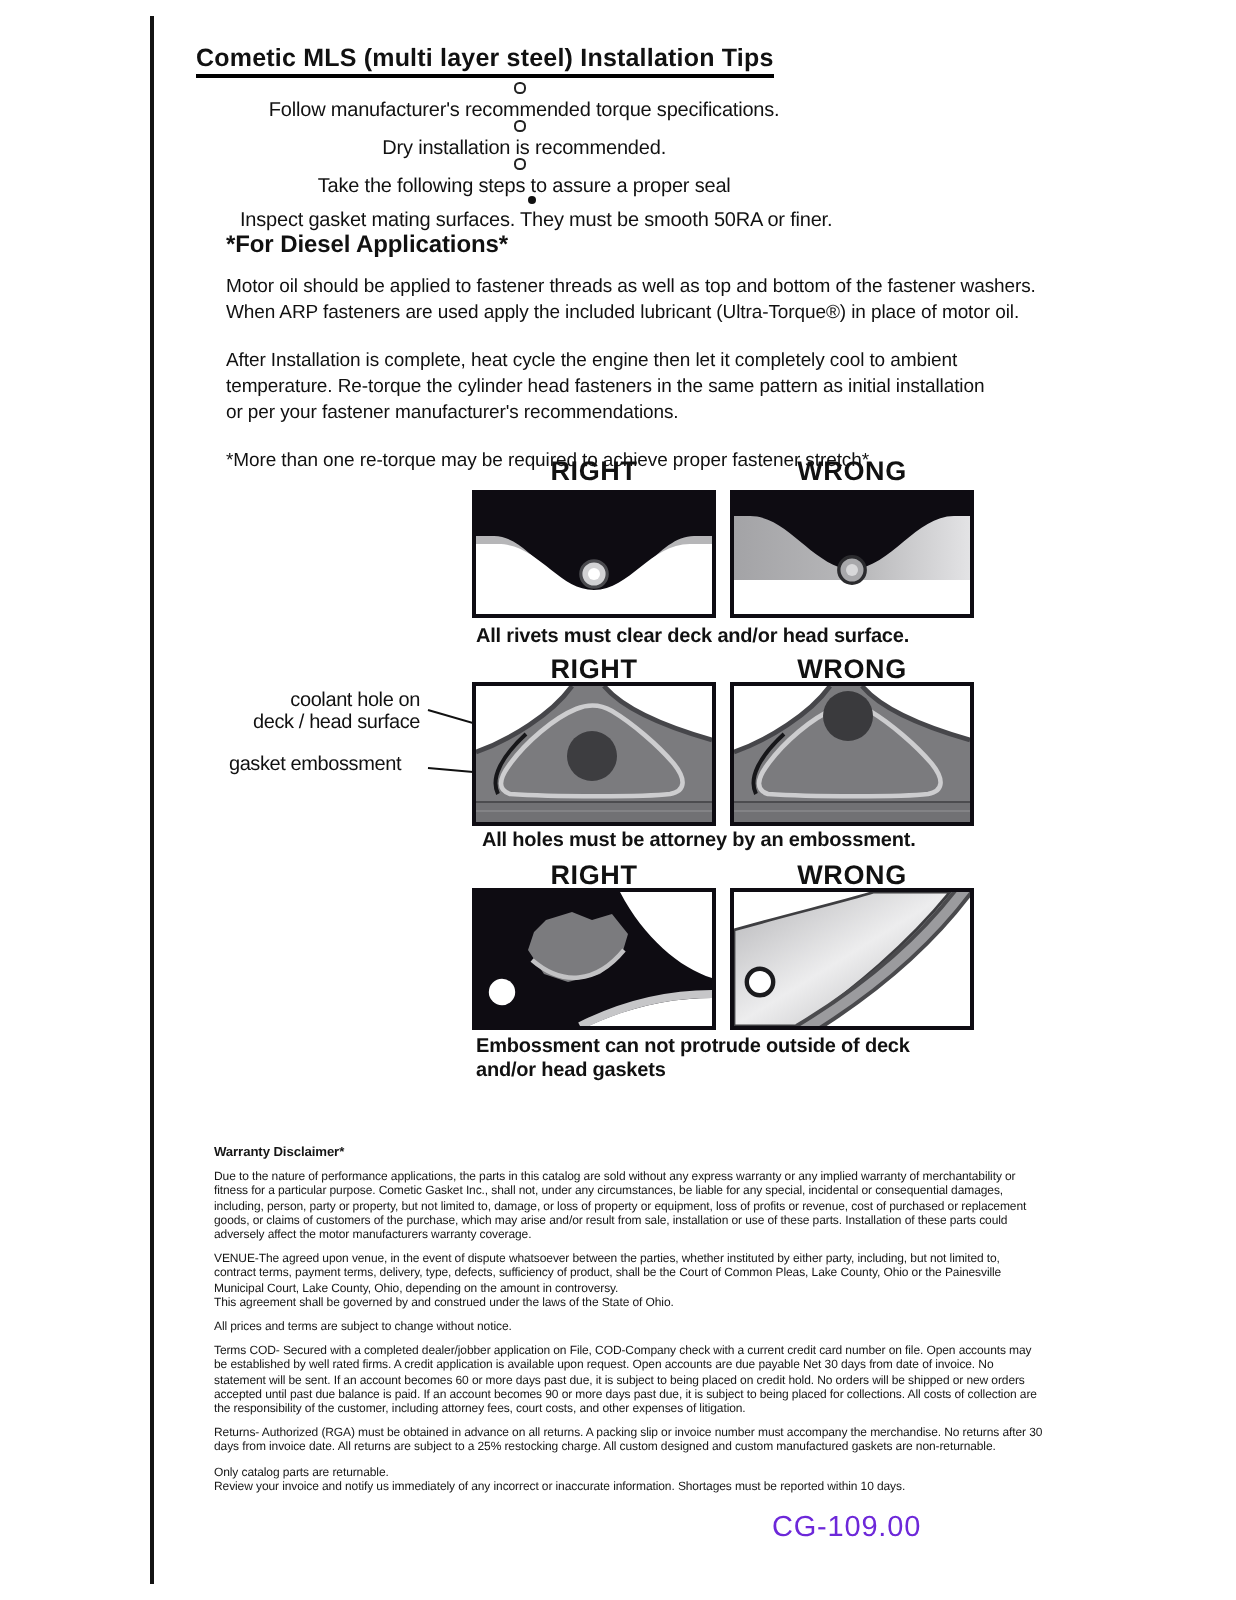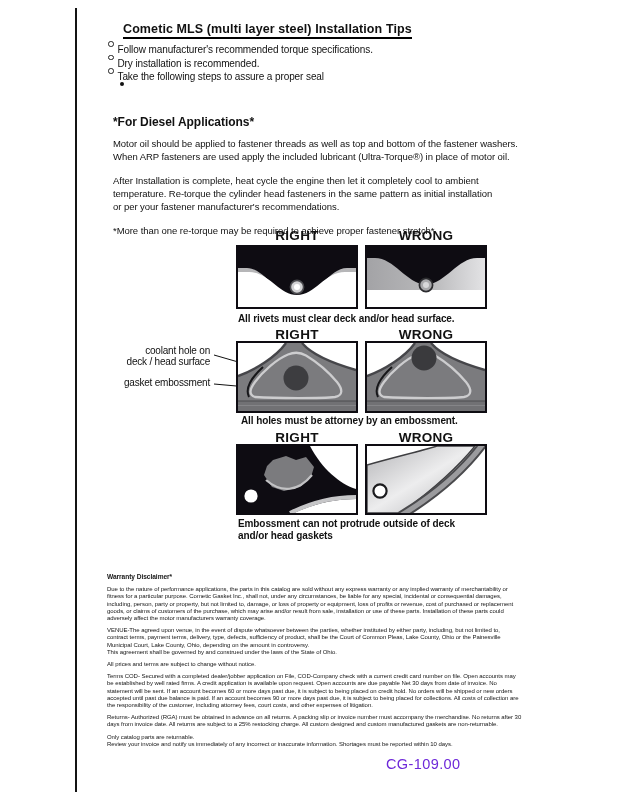--- a/index.html
+++ b/index.html
@@ -2,25 +2,25 @@
 <html><head>
 <meta charset="utf-8">
 <style>
   html,body{margin:0;padding:0;background:#ffffff;}
   #page{position:relative;width:618px;height:800px;background:#ffffff;overflow:hidden;
         font-family:"Liberation Sans",sans-serif;color:#111;}
   .abs{position:absolute;}
   
   #vrule{left:75px;top:8px;width:2px;height:784px;background:#141414;}
   
-  #doc-title{left:123px;top:22px;font-size:12.5px;font-weight:bold;
+  #doc-title{left:98px;top:22px;font-size:12.5px;font-weight:bold;
              border-bottom:2px solid #000;padding-bottom:1px;letter-spacing:.1px;}
   
   .blist{left:108px;top:43px;font-size:10px;line-height:13.5px;letter-spacing:-.1px;}
-  .brow{display:flex;align-items:flex-start;}
+  .brow{display:flex;align-items:center;flex-direction:column;}
   .odot{width:3.5px;height:3.5px;border:1px solid #222;border-radius:50%;
         display:inline-block;margin-right:4px;flex:none;position:relative;top:-2px;}
   .sub{margin-left:12px;}
   .fdot{width:4px;height:4px;background:#111;border-radius:50%;
         display:inline-block;margin-right:4px;flex:none;position:relative;top:-2px;}
   
   #diesel{left:113px;top:116px;width:470px;font-size:9.5px;line-height:13px;letter-spacing:-.05px;}
   #diesel h2{font-size:12px;margin:0 0 8px 0;}
   #diesel p{margin:0 0 11px 0;white-space:pre-line;}
   
@@ -55,20 +55,21 @@
     <div class="brow">
       <span class="odot"></span>
       <span>Dry installation is recommended.</span>
     </div>
     <div class="brow">
       <span class="odot"></span>
       <span>Take the following steps to assure a proper seal</span>
     </div>
     <div class="brow sub">
       <span class="fdot"></span>
+      <span>Inspect gasket mating surfaces.  They must be smooth 50RA or finer.</span>
     </div>
   </div>
 
   <div id="diesel" class="abs">
     <h2>*For Diesel Applications*</h2>
     <p>Motor oil should be applied to fastener threads as well as top and bottom of the fastener washers.
 When ARP fasteners are used apply the included lubricant (Ultra-Torque®) in place of motor oil.</p>
     <p>After Installation is complete, heat cycle the engine then let it completely cool to ambient
 temperature. Re-torque the cylinder head fasteners in the same pattern as initial installation
 or per your fastener manufacturer's recommendations.</p>
@@ -103,21 +104,21 @@
       <circle cx="59" cy="38" r="3" fill="#d8d8da"></circle>
     </svg>
   </div>
   <div class="abs dcaption" style="left:238px;top:313px;">All rivets must clear deck and/or head surface.</div>
 
   <div class="abs dlabel" style="left:236px;top:327px;">RIGHT</div>
   <div class="abs dlabel" style="left:365px;top:327px;">WRONG</div>
 
   <div class="abs annot" style="left:105px;top:345px;">coolant hole on
 deck / head surface</div>
-  <div class="abs annot" style="left:105px;top:377px;">gasket embossment</div>
+  <div class="abs annot" style="left:105px;top:377px;text-align:center;">gasket embossment</div>
 
   <svg class="abs" style="left:100px;top:225px;width:420px;height:320px;pointer-events:none;">
     <line x1="114" y1="130" x2="197" y2="154" stroke="#111" stroke-width="1"></line>
     <line x1="114" y1="159" x2="170" y2="164" stroke="#111" stroke-width="1"></line>
   </svg>
 
   <div class="abs dbox" style="left:236px;top:341px;height:72px;">
     <svg viewBox="0 0 118 68" preserveAspectRatio="none">
       <rect width="118" height="68" fill="#7b7b7e"></rect>
       <path d="M0,0 H48 C38,14 17,27 0,33 Z" fill="#ffffff"></path>

